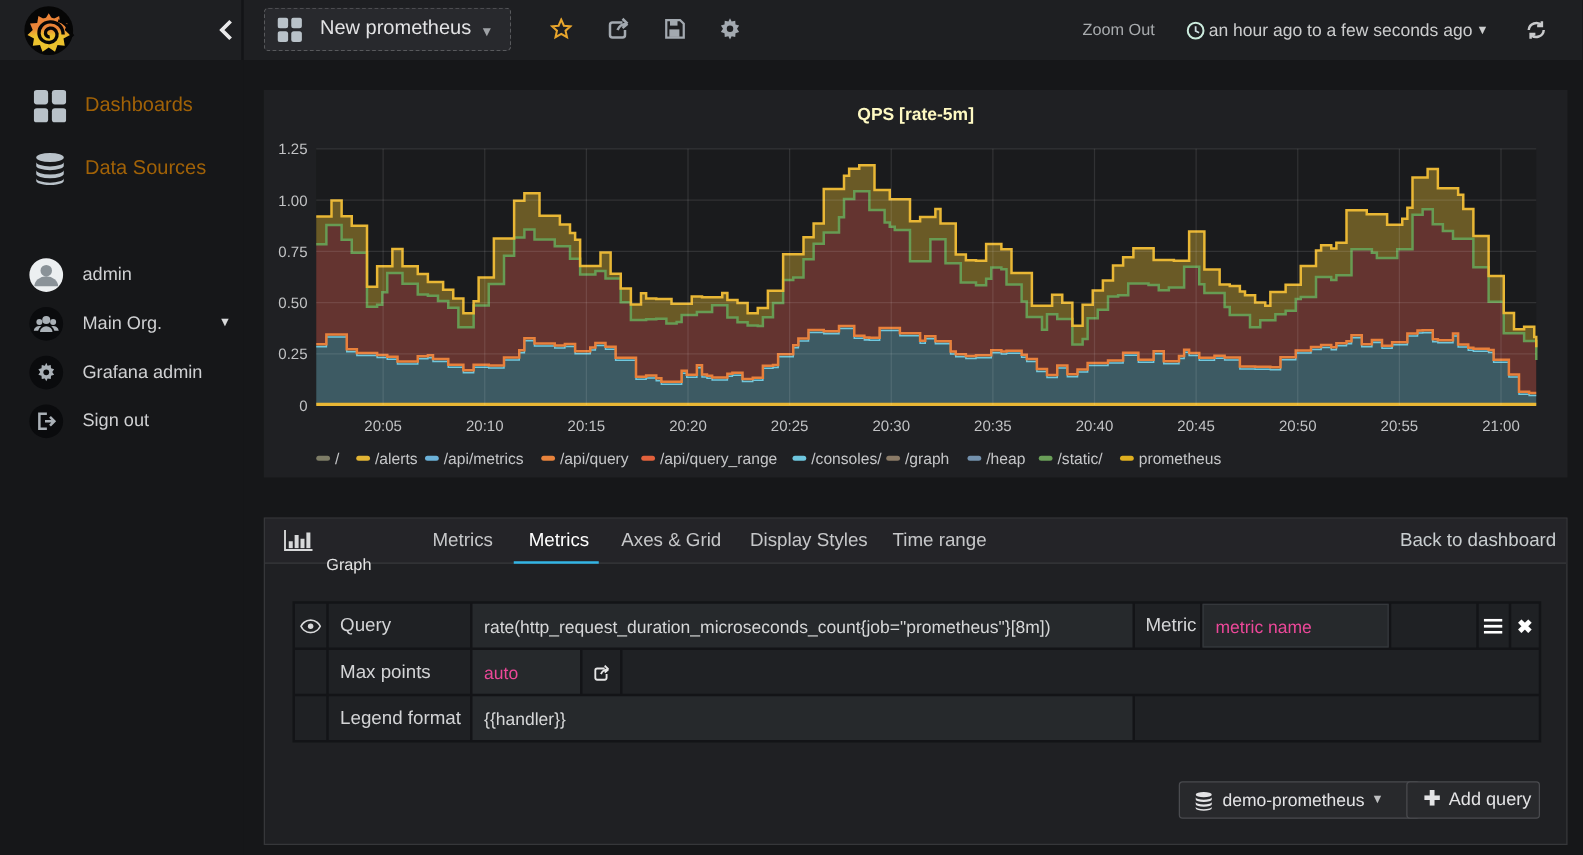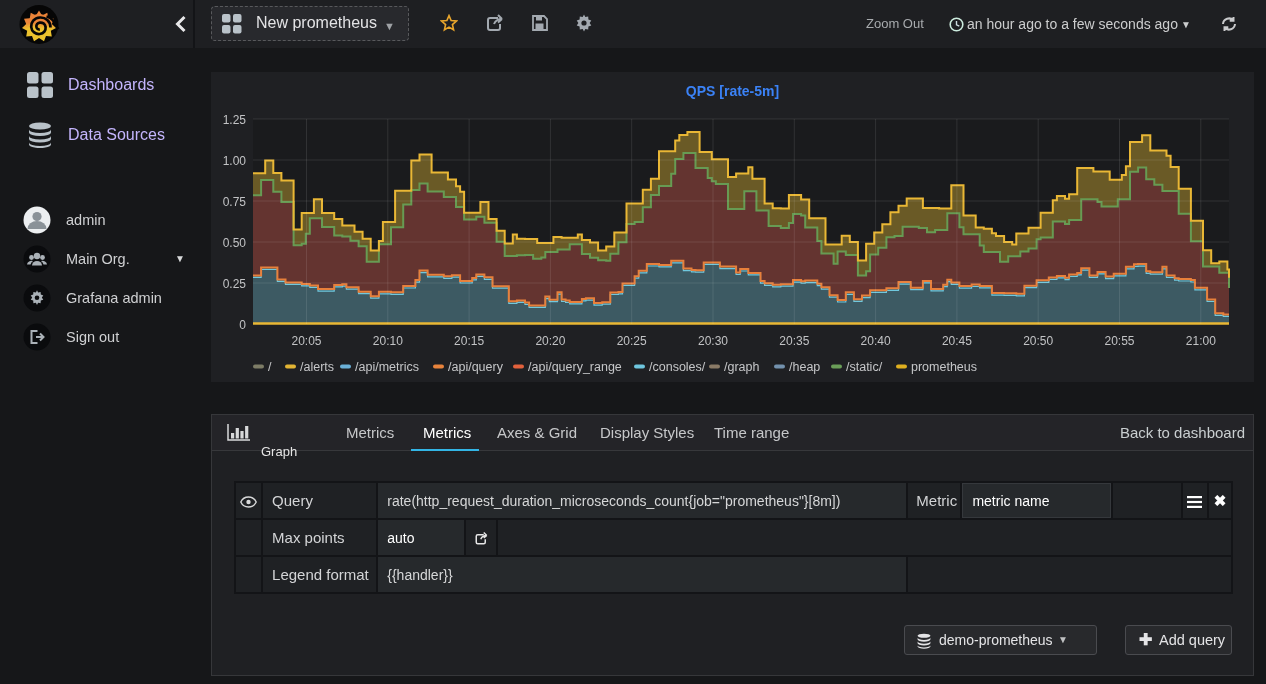--- a/index.html
+++ b/index.html
@@ -4,34 +4,34 @@
 body{width:1266px;height:684px;background:#161719;font-family:"Liberation Sans",sans-serif;overflow:hidden;position:relative}
 .navbar{position:absolute;left:0;top:0;width:1266px;height:48px;background:#1e1f22}
 .logoarea{position:absolute;left:0;top:0;width:195px;height:48px;background:#1e1f22;border-right:2px solid #131417}
 .dashbtn{position:absolute;left:211px;top:6px;width:198px;height:35px;background:#28292d;border:1px dashed #58595c;border-radius:4px}
 .dashbtn .txt{position:absolute;left:44px;top:7px;font-size:16px;color:#e3e3e5}
 .dashbtn .car{position:absolute;left:172px;top:13px;color:#9fa2a6;font-size:11px}
 .zoomout{position:absolute;left:866px;top:16px;font-size:13px;color:#a8abae}
 .timetxt{position:absolute;left:967px;top:16px;font-size:14px;color:#cccdce}
 .timecar{position:absolute;left:1181px;top:19px;color:#cccdce;font-size:10px}
 .sidebar{position:absolute;left:0;top:48px;width:195px;height:636px;background:#161719}
-.sideitem{position:absolute;color:#c4b5fd;font-size:16px}
+.sideitem{position:absolute;color:#a16207;font-size:16px}
 .smallitem{position:absolute;color:#cfd0d2;font-size:14.5px}
 .panel1{position:absolute;left:211px;top:72px;width:1043px;height:310px;background:#1f2023}
 .panel2{position:absolute;left:211px;top:414px;width:1043px;height:262px;background:#1f2023;border:1px solid #36373a}
 .ehead{position:absolute;left:212px;top:415px;width:1041px;height:36px;background:#242428;border-bottom:1px solid #37383b}
-.ptitle{position:absolute;left:0;top:83px;width:1043px;text-align:center;font-size:14px;font-weight:bold;color:#3b82f6}
+.ptitle{position:absolute;left:0;top:83px;width:1043px;text-align:center;font-size:14px;font-weight:bold;color:#fef9c3}
 .gtitle{position:absolute;left:261px;top:444px;font-size:13px;color:#e5e5e5}
 .tab{position:absolute;top:424px;font-size:15px;color:#c6c7c9}
 .backlink{position:absolute;top:424px;right:21px;font-size:15px;color:#c9ced0}
 .tabline{position:absolute;left:411px;top:449px;width:68px;height:2px;background:#33b5e5}
 table.q{position:absolute;left:234px;top:481px;width:999px;table-layout:fixed;border-collapse:separate;border-spacing:2px;background:#131417}
 table.q td{background:#1f2124;height:35px;overflow:hidden;white-space:nowrap;font-size:15px;color:#d3d4d6;padding:0 9px;vertical-align:middle}
 table.q td.inp{background:#26292c;color:#d6d7d8;font-size:14px}
-table.q td.ph{background:#26292c;color:#ffffff;font-size:14px}
+table.q td.ph{background:#26292c;color:#ec4899;font-size:14px}
 .btn{position:absolute;top:625px;height:30px;background:#28292c;border:1px solid #4a4b4f;border-radius:3px;color:#e4e4e6;font-size:14.5px;line-height:28px}
 body>svg,.dashbtn svg,.btn svg{position:absolute}
 td svg{vertical-align:middle}
 .axl{fill:#c2c3c5;font-size:12px;font-family:"Liberation Sans",sans-serif}
 .leg{fill:#c5c6c8;font-size:12.5px;font-family:"Liberation Sans",sans-serif}
 </style></head><body>
 
 <div class="sidebar"></div>
 <div class="navbar"></div>
 <div class="logoarea"></div>
@@ -290,21 +290,21 @@
 </tr>
 <tr>
   <td></td>
   <td>Legend format</td>
   <td class="inp" colspan="3">{{handler}}</td>
   <td colspan="5"></td>
 </tr>
 </tbody>
   </table>
 
-<div class="btn" style="left:904px;width:193px">
+<div class="btn" style="left:943px;width:193px">
   <svg width="14" height="16" style="position:absolute;left:12px;top:7px" viewBox="0 0 24 26">
     <g fill="#e4e4e6">
         <ellipse cx="12" cy="4" rx="11" ry="3.6"></ellipse>
         <path d="M1 7.5 a11 3.6 0 0 0 22 0 v3 a11 3.6 0 0 1 -22 0 Z"></path>
         <path d="M1 14 a11 3.6 0 0 0 22 0 v3 a11 3.6 0 0 1 -22 0 Z"></path>
         <path d="M1 20.5 a11 3.6 0 0 0 22 0 v2 a11 3.6 0 0 1 -22 0 Z"></path>
       </g>
   </svg>
   <span style="position:absolute;left:34px;font-size:14px">demo-prometheus</span>
   <span style="position:absolute;left:153px;top:0;font-size:10px;color:#bfc0c2">▼</span>

